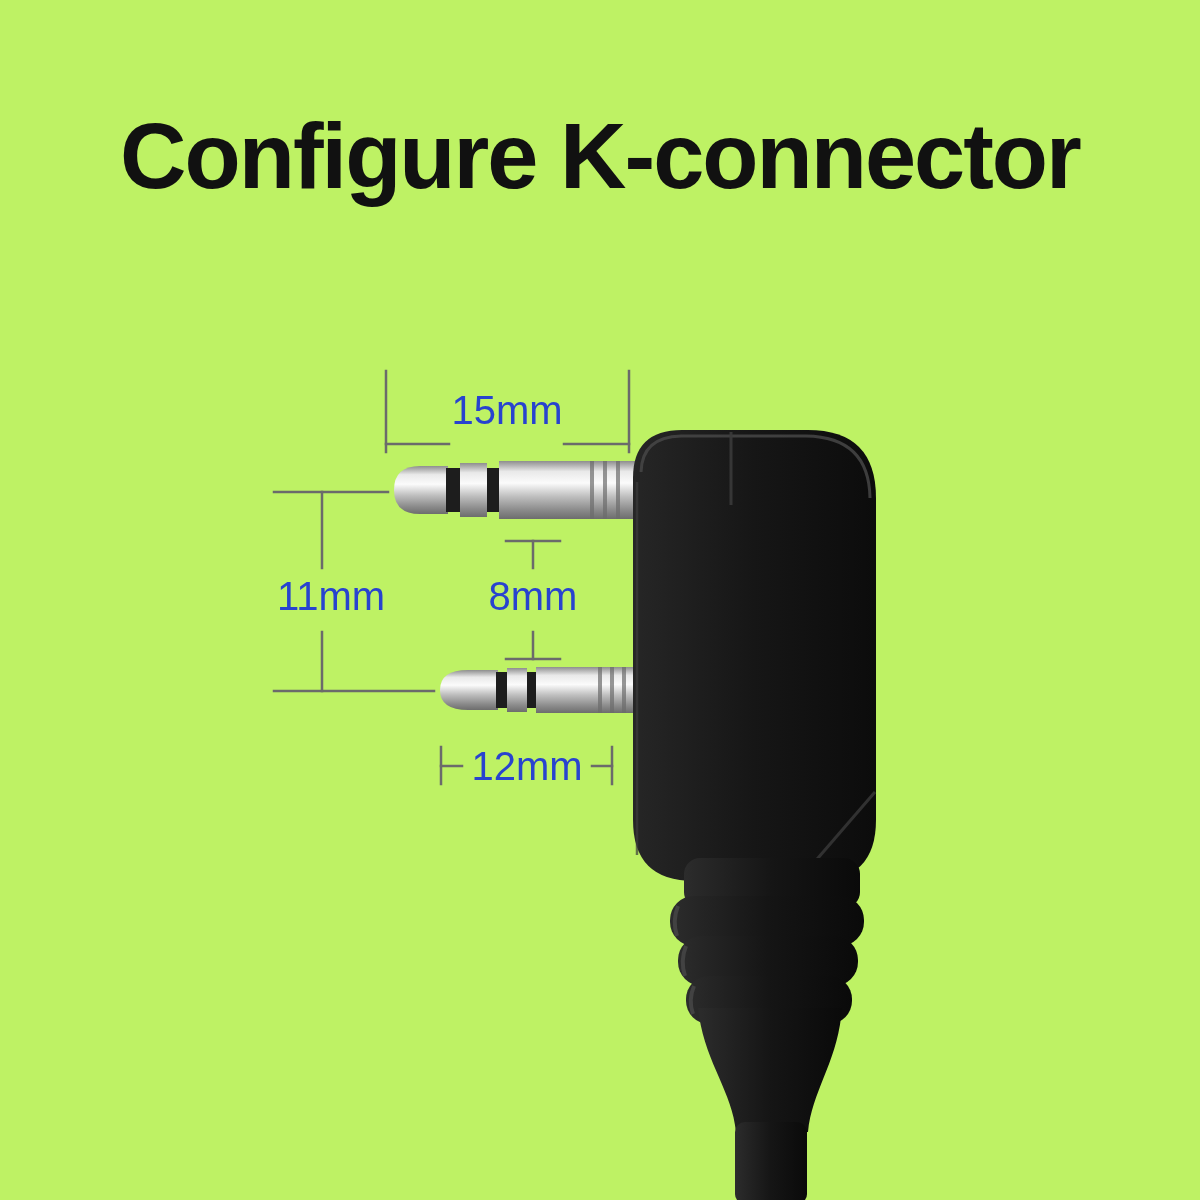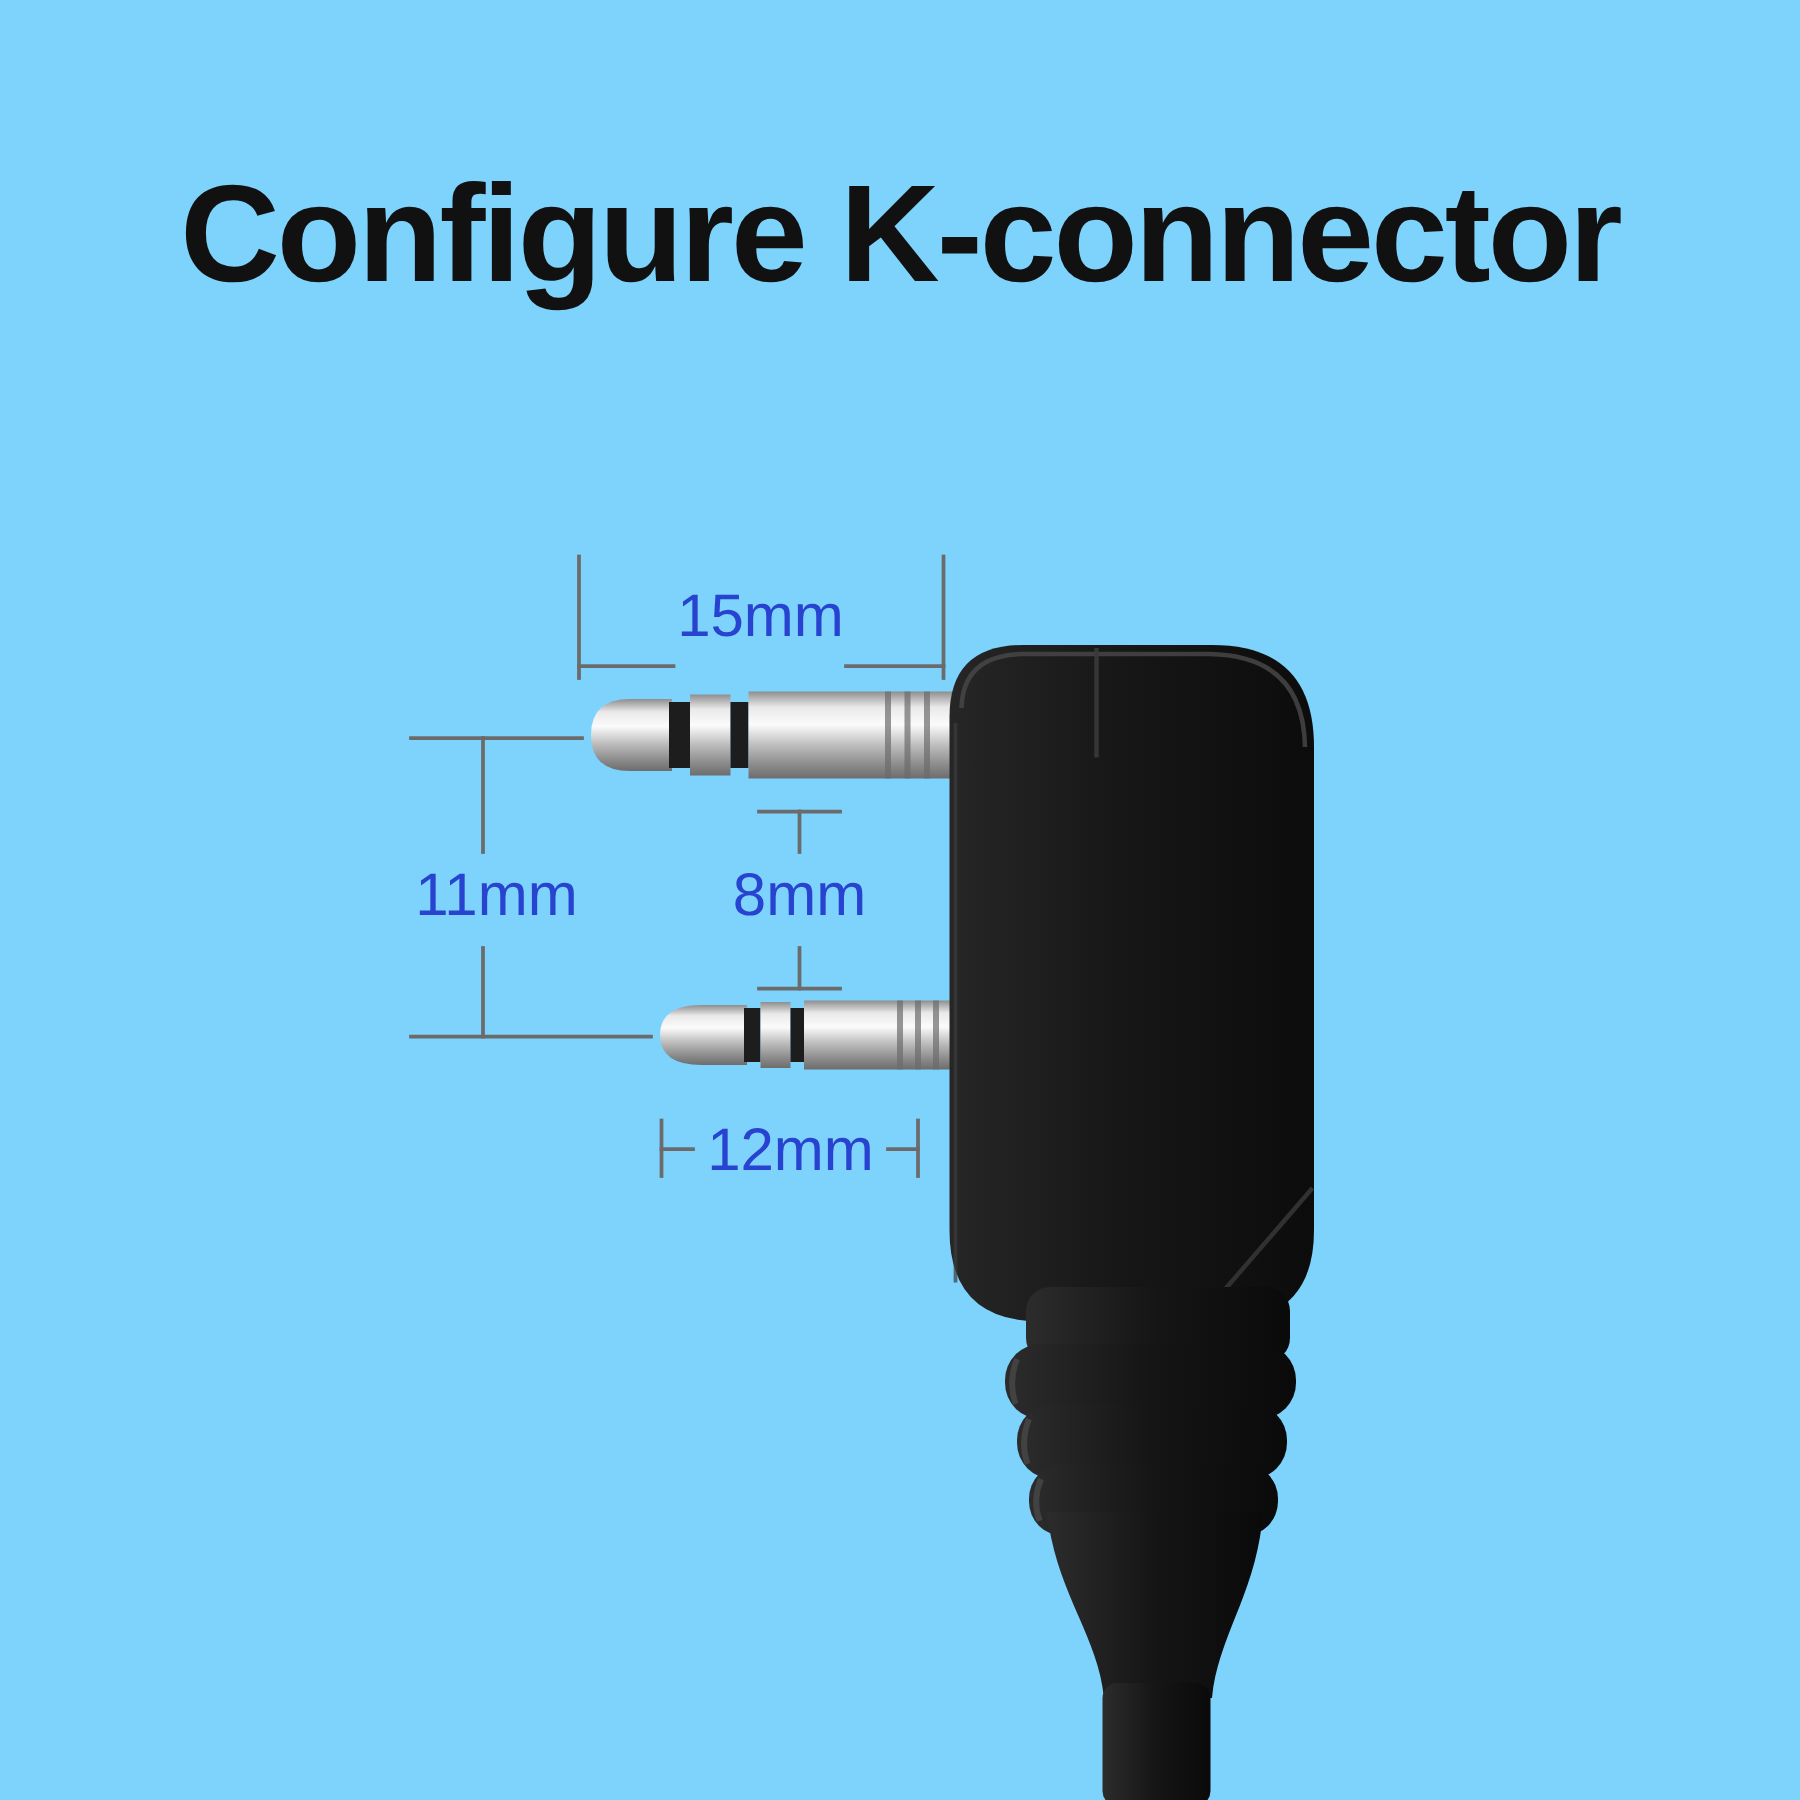--- a/index.html
+++ b/index.html
@@ -1,20 +1,20 @@
 <!DOCTYPE html>
 <html><head>
 <meta charset="utf-8">
 <style>
   html, body { margin: 0; padding: 0; background: #ffffff; }
   .canvas {
     position: relative;
     width: 1200px;
     height: 1200px;
-    background: #7dd3fc;
+    background: #bef264;
     overflow: hidden;
     font-family: "Liberation Sans", sans-serif;
   }
   .page-title {
     position: absolute;
     top: 104px;
     left: 0;
     width: 100%;
     margin: 0;
     text-align: center;

